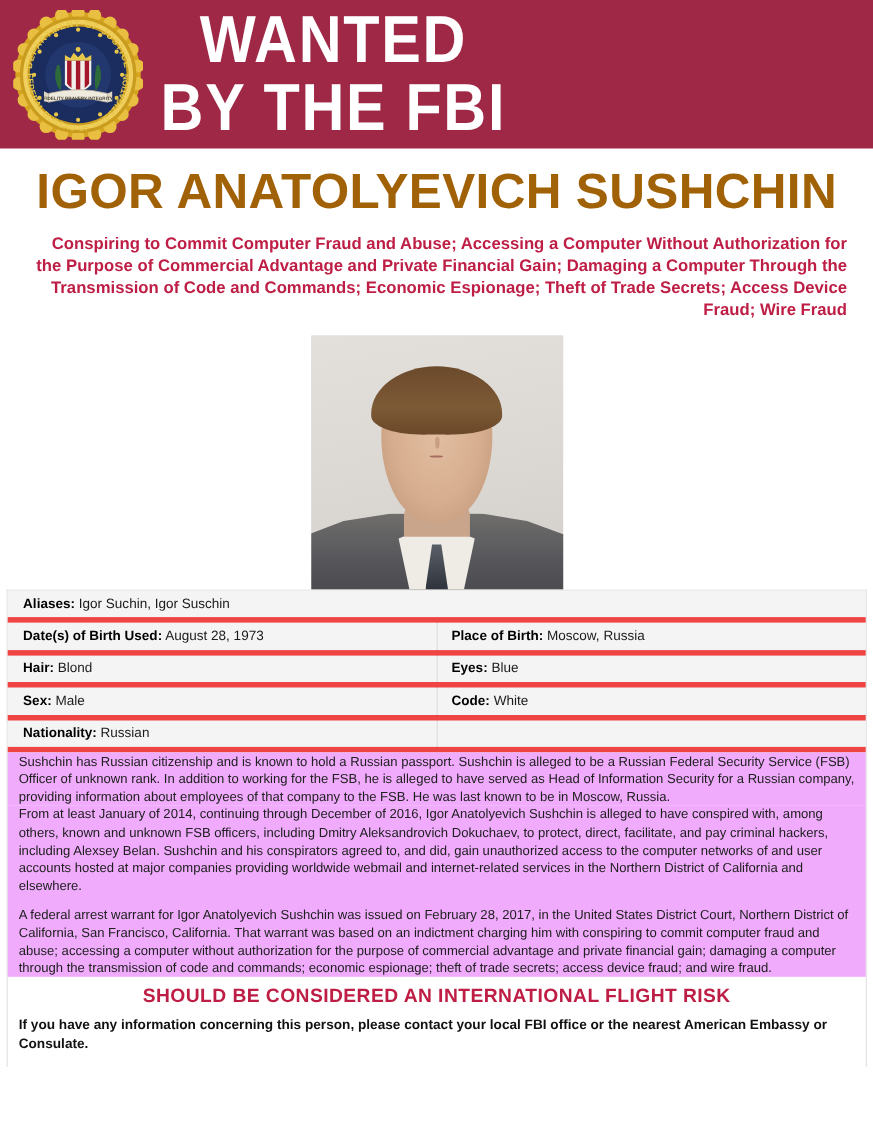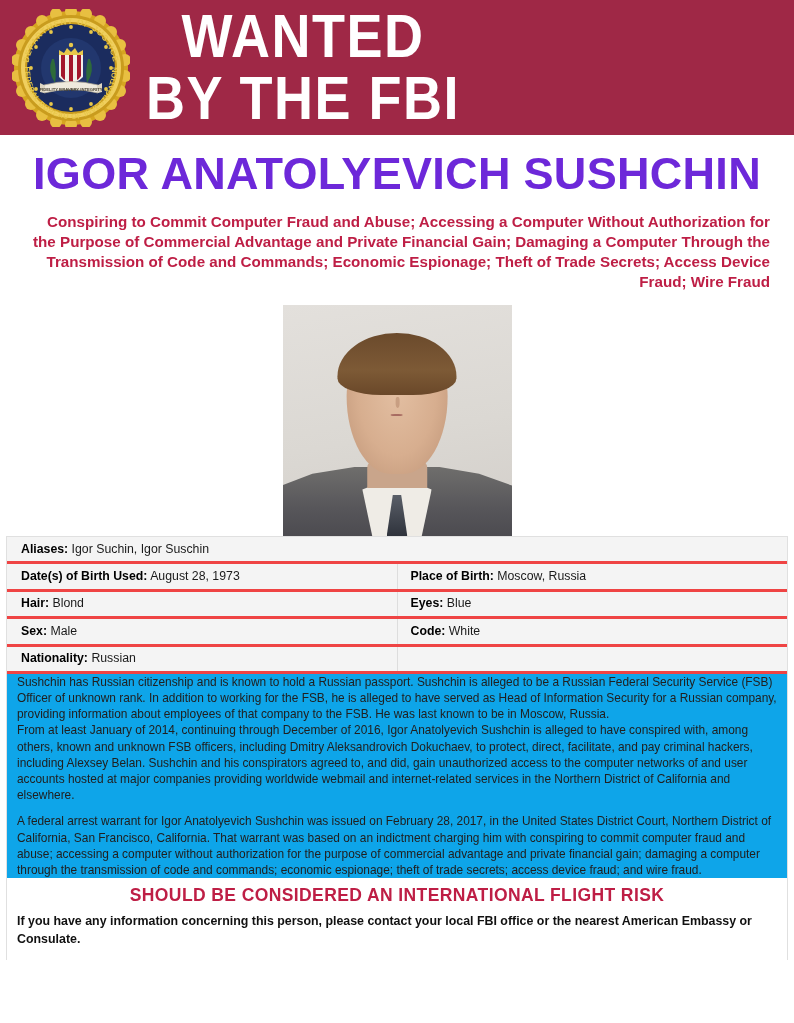--- a/index.html
+++ b/index.html
@@ -56,21 +56,21 @@
     white-space: nowrap;
   }
   .banner-line.l1 { margin-bottom: 9px; }
 
   
   .name-block {
     text-align: center;
     padding: 14px 30px 0 30px;
   }
   .suspect-name {
-    color: #6d28d9;
+    color: #a16207;
     font-weight: bold;
     font-size: 45px;
     line-height: 1.13;
     letter-spacing: 0.3px;
     margin: 0;
     font-family: "Liberation Sans", sans-serif;
   }
 
   
   .charges {
@@ -228,42 +228,42 @@
     background: #ffffff;
   }
 
   
   .desc-table {
     width: 100%;
     border-collapse: collapse;
     table-layout: fixed;
     background: #f4f4f4;
   }
-  .desc-table tr { border-bottom: 3px solid #ef4444; }
+  .desc-table tr { border-bottom: 5px solid #ef4444; }
   .desc-table td {
     padding: 4.5px 0 4.5px 14px;
     font-size: 12.3px;
     color: #1a1a1a;
     vertical-align: top;
     font-family: "Liberation Sans", sans-serif;
     line-height: 1.25;
   }
   .desc-table td.right-cell {
     border-left: 1px solid #dddddd;
     padding-left: 13px;
   }
   .desc-label {
     font-weight: bold;
     color: #000000;
   }
   .desc-value { font-weight: normal; }
 
   
   .prose-wrap {
-    background: #0ea5e9;
+    background: #f0abfc;
     padding: 0 10px;
   }
   .prose {
     font-size: 11.9px;
     line-height: 1.36;
     color: #202020;
     margin: 0 0 10px 0;
     text-align: left;
     font-family: "Liberation Sans", sans-serif;
   }

